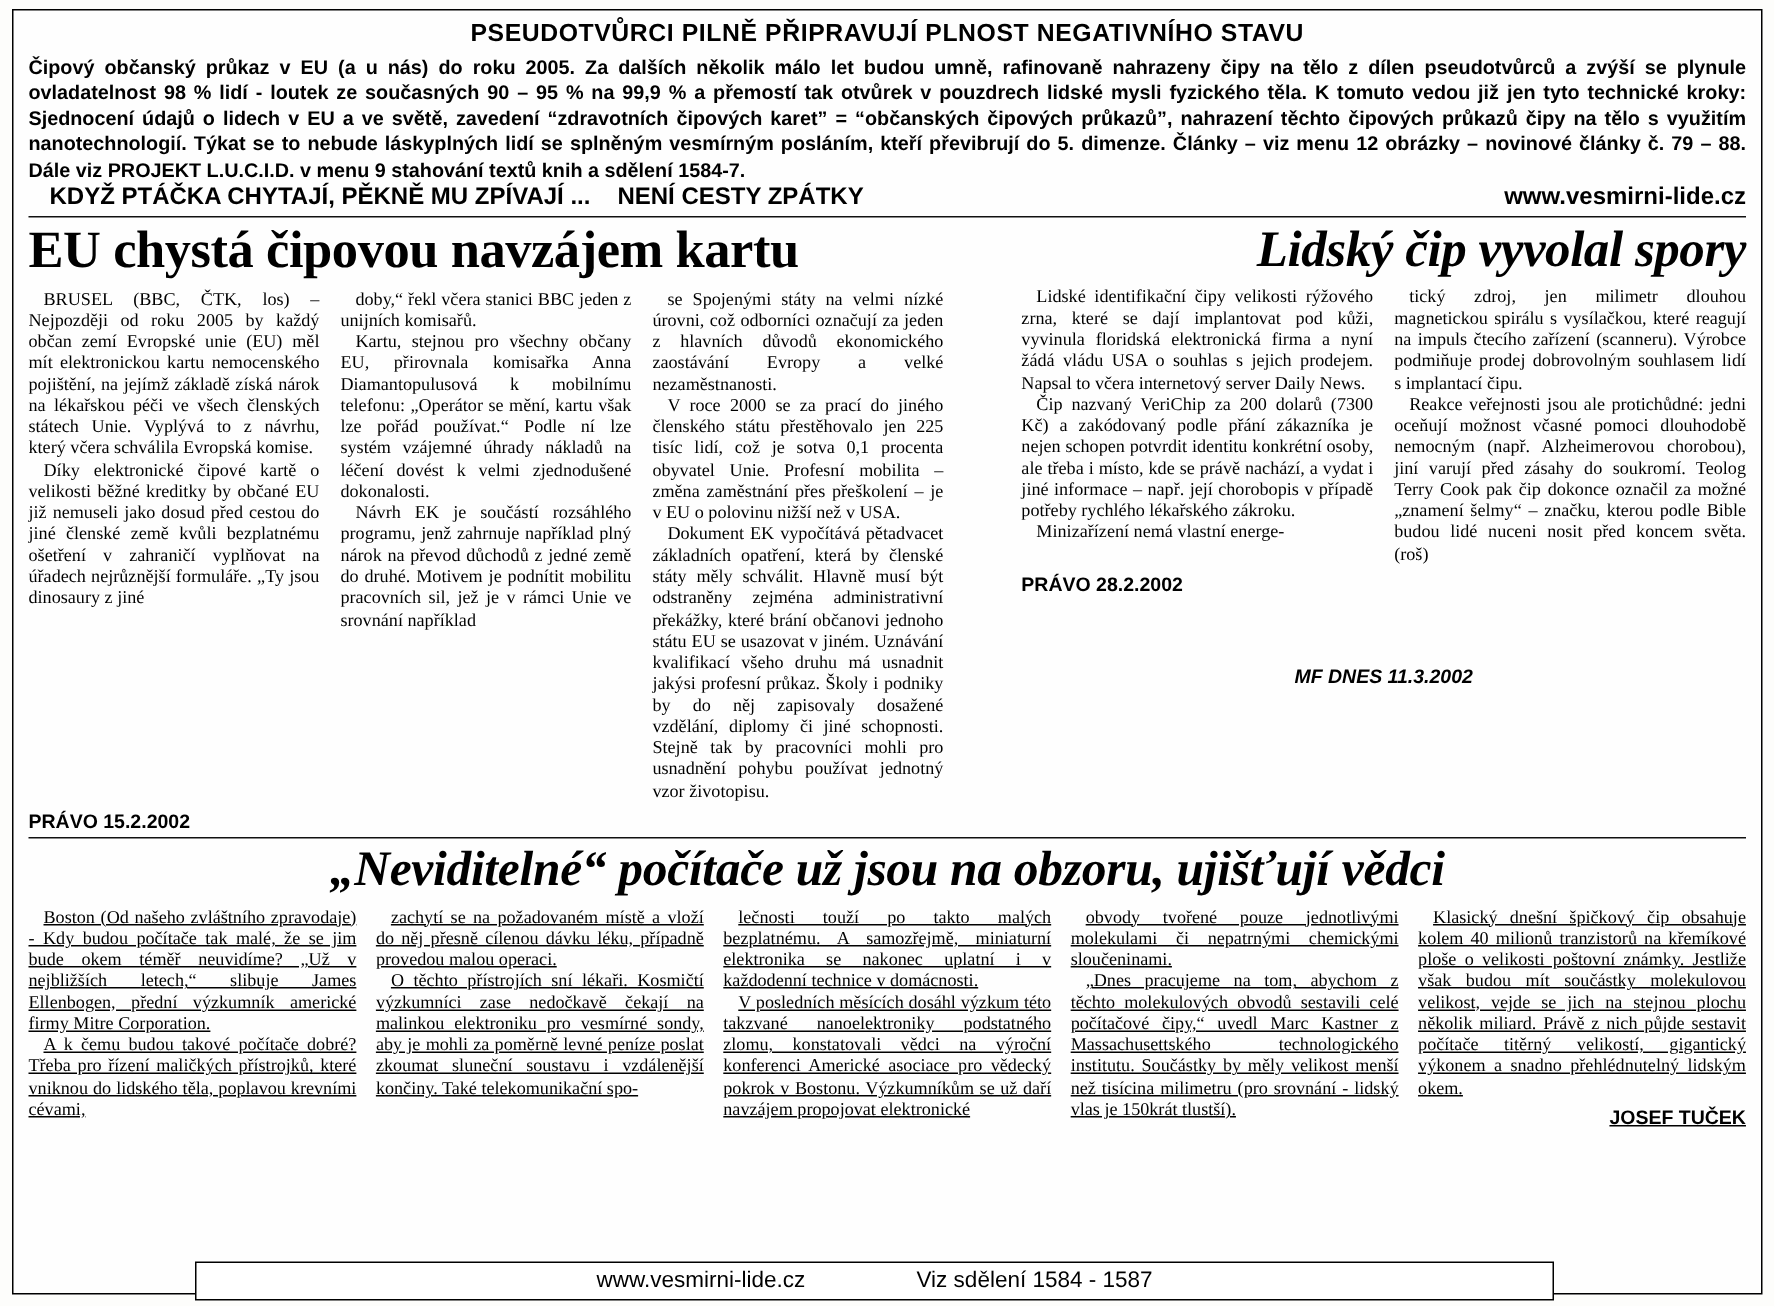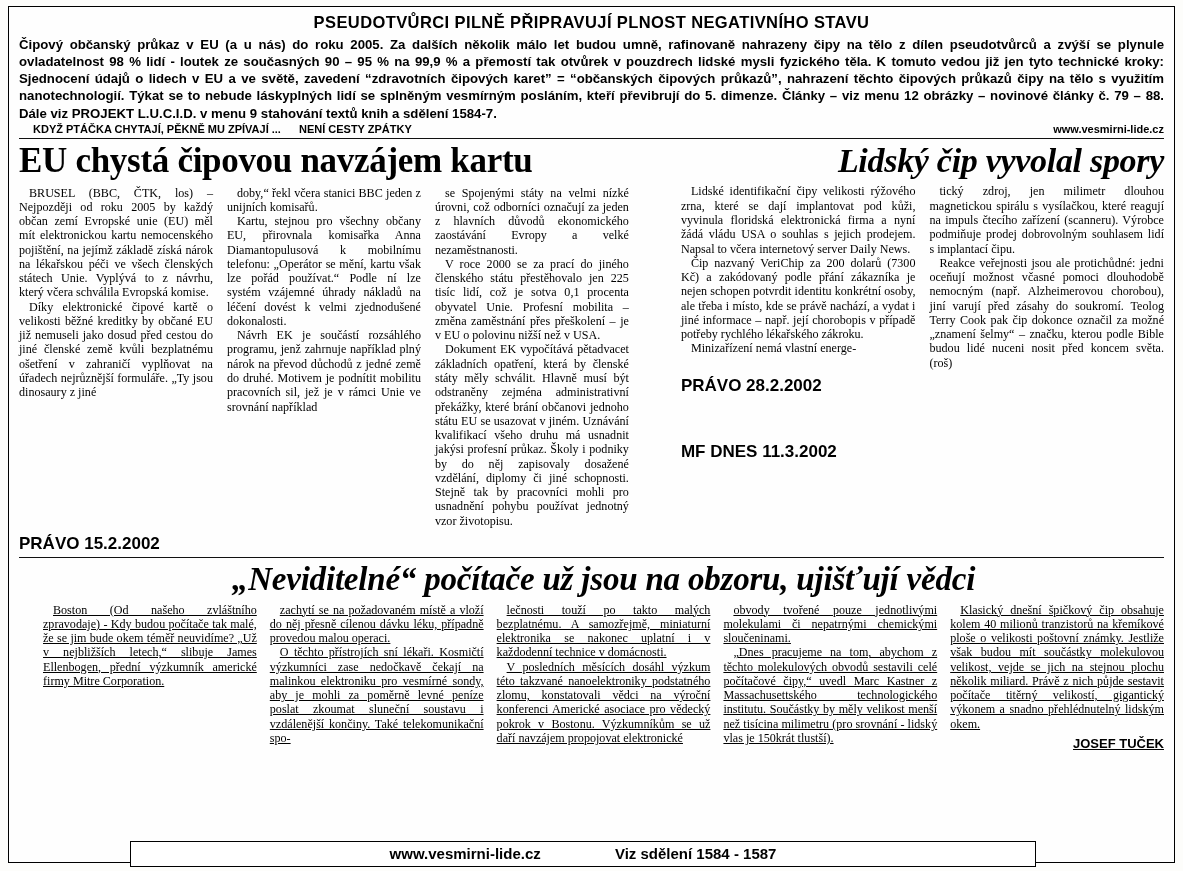--- a/index.html
+++ b/index.html
@@ -48,21 +48,21 @@
     font-size: 13.2px;
     line-height: 1.30;
     text-align: justify;
     margin: 0 0 1px 0;
   }
   .intro-last-line {
     display: flex;
     align-items: baseline;
     font-family: "Liberation Sans", sans-serif;
     font-weight: bold;
-    font-size: 11px;
+    font-size: 16px;
     margin-top: 1px;
   }
   .intro-last-line span { white-space: nowrap; }
   .ill-b { flex: 0 0 auto; margin-left: 14px; }
   .ill-c { flex: 0 0 auto; margin-left: 18px; }
   .ill-d { flex: 0 0 auto; margin-left: auto; }
 
   .rule {
     border: 0;
     border-top: 1px solid #111;
@@ -106,27 +106,27 @@
     line-height: 1.18;
     text-align: justify;
     hyphens: auto;
   }
   .body-text p { margin: 0 0 0 0; text-indent: 10px; }
   .body-text p.first { text-indent: 10px; }
 
   .source {
     font-family: "Liberation Sans", sans-serif;
     font-weight: bold;
-    font-size: 17px;
+    font-size: 13px;
     margin-top: 6px;
   }
-  .source.right { text-align: left; }
-
-  
-  .bottom-wrap { margin-top: 4px; margin-left: 24px; }
+  .source.right { text-align: center; font-style: italic; }
+
+  
+  .bottom-wrap { margin-top: 4px; }
   .big-title {
     font-family: "Liberation Serif", serif;
     font-weight: bold;
     font-style: italic;
     font-size: 33px;
     text-align: center;
     line-height: 1.05;
     margin: 4px 0 6px 0;
     letter-spacing: -0.2px;
   }
@@ -145,21 +145,21 @@
   .footer {
     position: absolute;
     left: 130px;
     bottom: 4px;
     width: 906px;
     border: 1px solid #000;
     background: #fff;
     box-sizing: border-box;
     text-align: center;
     font-family: "Liberation Sans", sans-serif;
-    font-weight: bold;
+    font-weight: normal;
     font-size: 15px;
     padding: 3px 0 4px 0;
   }
   .footer span { display: inline-block; }
   .footer .f2 { margin-left: 70px; }
 </style>
 </head>
 <body>
 
 <div class="page">
@@ -218,20 +218,21 @@
       </div>
     </div>
 
     <hr class="rule">
 
     <div class="bottom-wrap">
       <div class="big-title">„Neviditelné“ počítače už jsou na obzoru, ujišťují vědci</div>
       <div class="cols5">
         <div class="body-text">
           <p class="first">Boston (Od našeho zvláštního zpravodaje) - Kdy budou počítače tak malé, že se jim bude okem téměř neuvidíme? „Už v nejbližších letech,“ slibuje James Ellenbogen, přední výzkumník americké firmy Mitre Corporation.</p>
+          <p>A k čemu budou takové počítače dobré? Třeba pro řízení maličkých přístrojků, které vniknou do lidského těla, poplavou krevními cévami,</p>
         </div>
         <div class="body-text">
           <p class="first">zachytí se na požadovaném místě a vloží do něj přesně cílenou dávku léku, případně provedou malou operaci.</p>
           <p>O těchto přístrojích sní lékaři. Kosmičtí výzkumníci zase nedočkavě čekají na malinkou elektroniku pro vesmírné sondy, aby je mohli za poměrně levné peníze poslat zkoumat sluneční soustavu i vzdálenější končiny. Také telekomunikační spo-</p>
         </div>
         <div class="body-text">
           <p class="first">lečnosti touží po takto malých bezplatnému. A samozřejmě, miniaturní elektronika se nakonec uplatní i v každodenní technice v domácnosti.</p>
           <p>V posledních měsících dosáhl výzkum této takzvané nanoelektroniky podstatného zlomu, konstatovali vědci na výroční konferenci Americké asociace pro vědecký pokrok v Bostonu. Výzkumníkům se už daří navzájem propojovat elektronické</p>
         </div>
         <div class="body-text">

